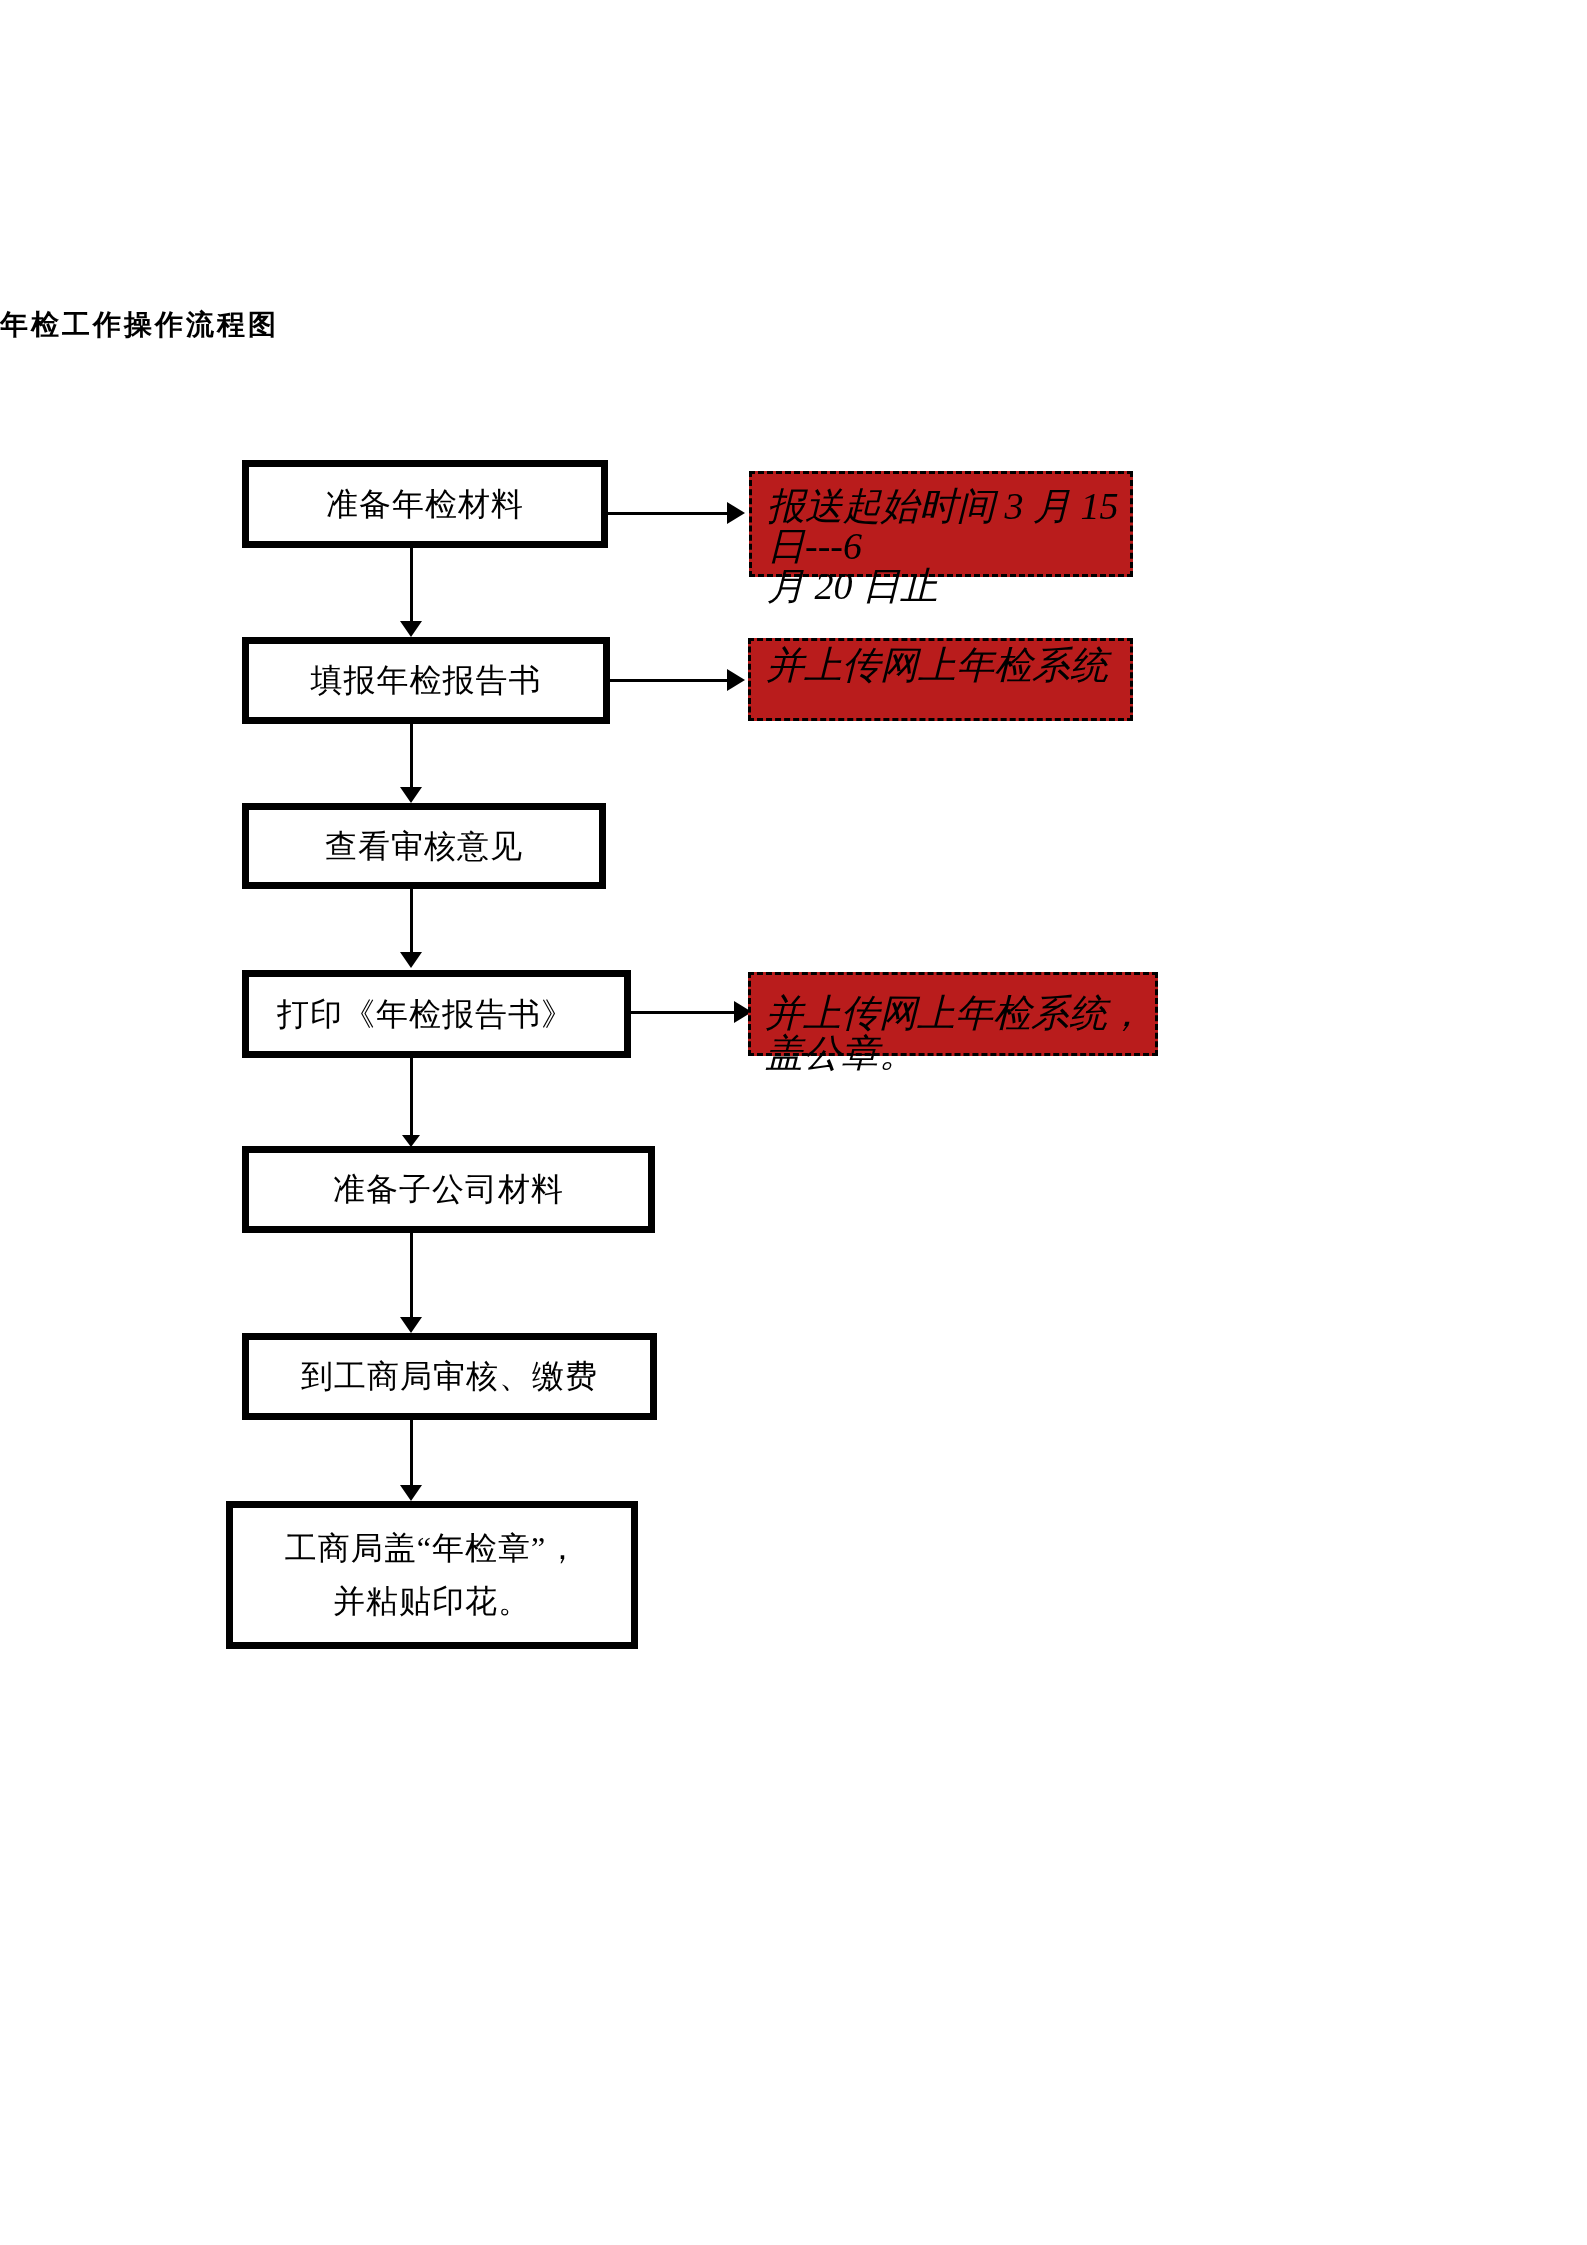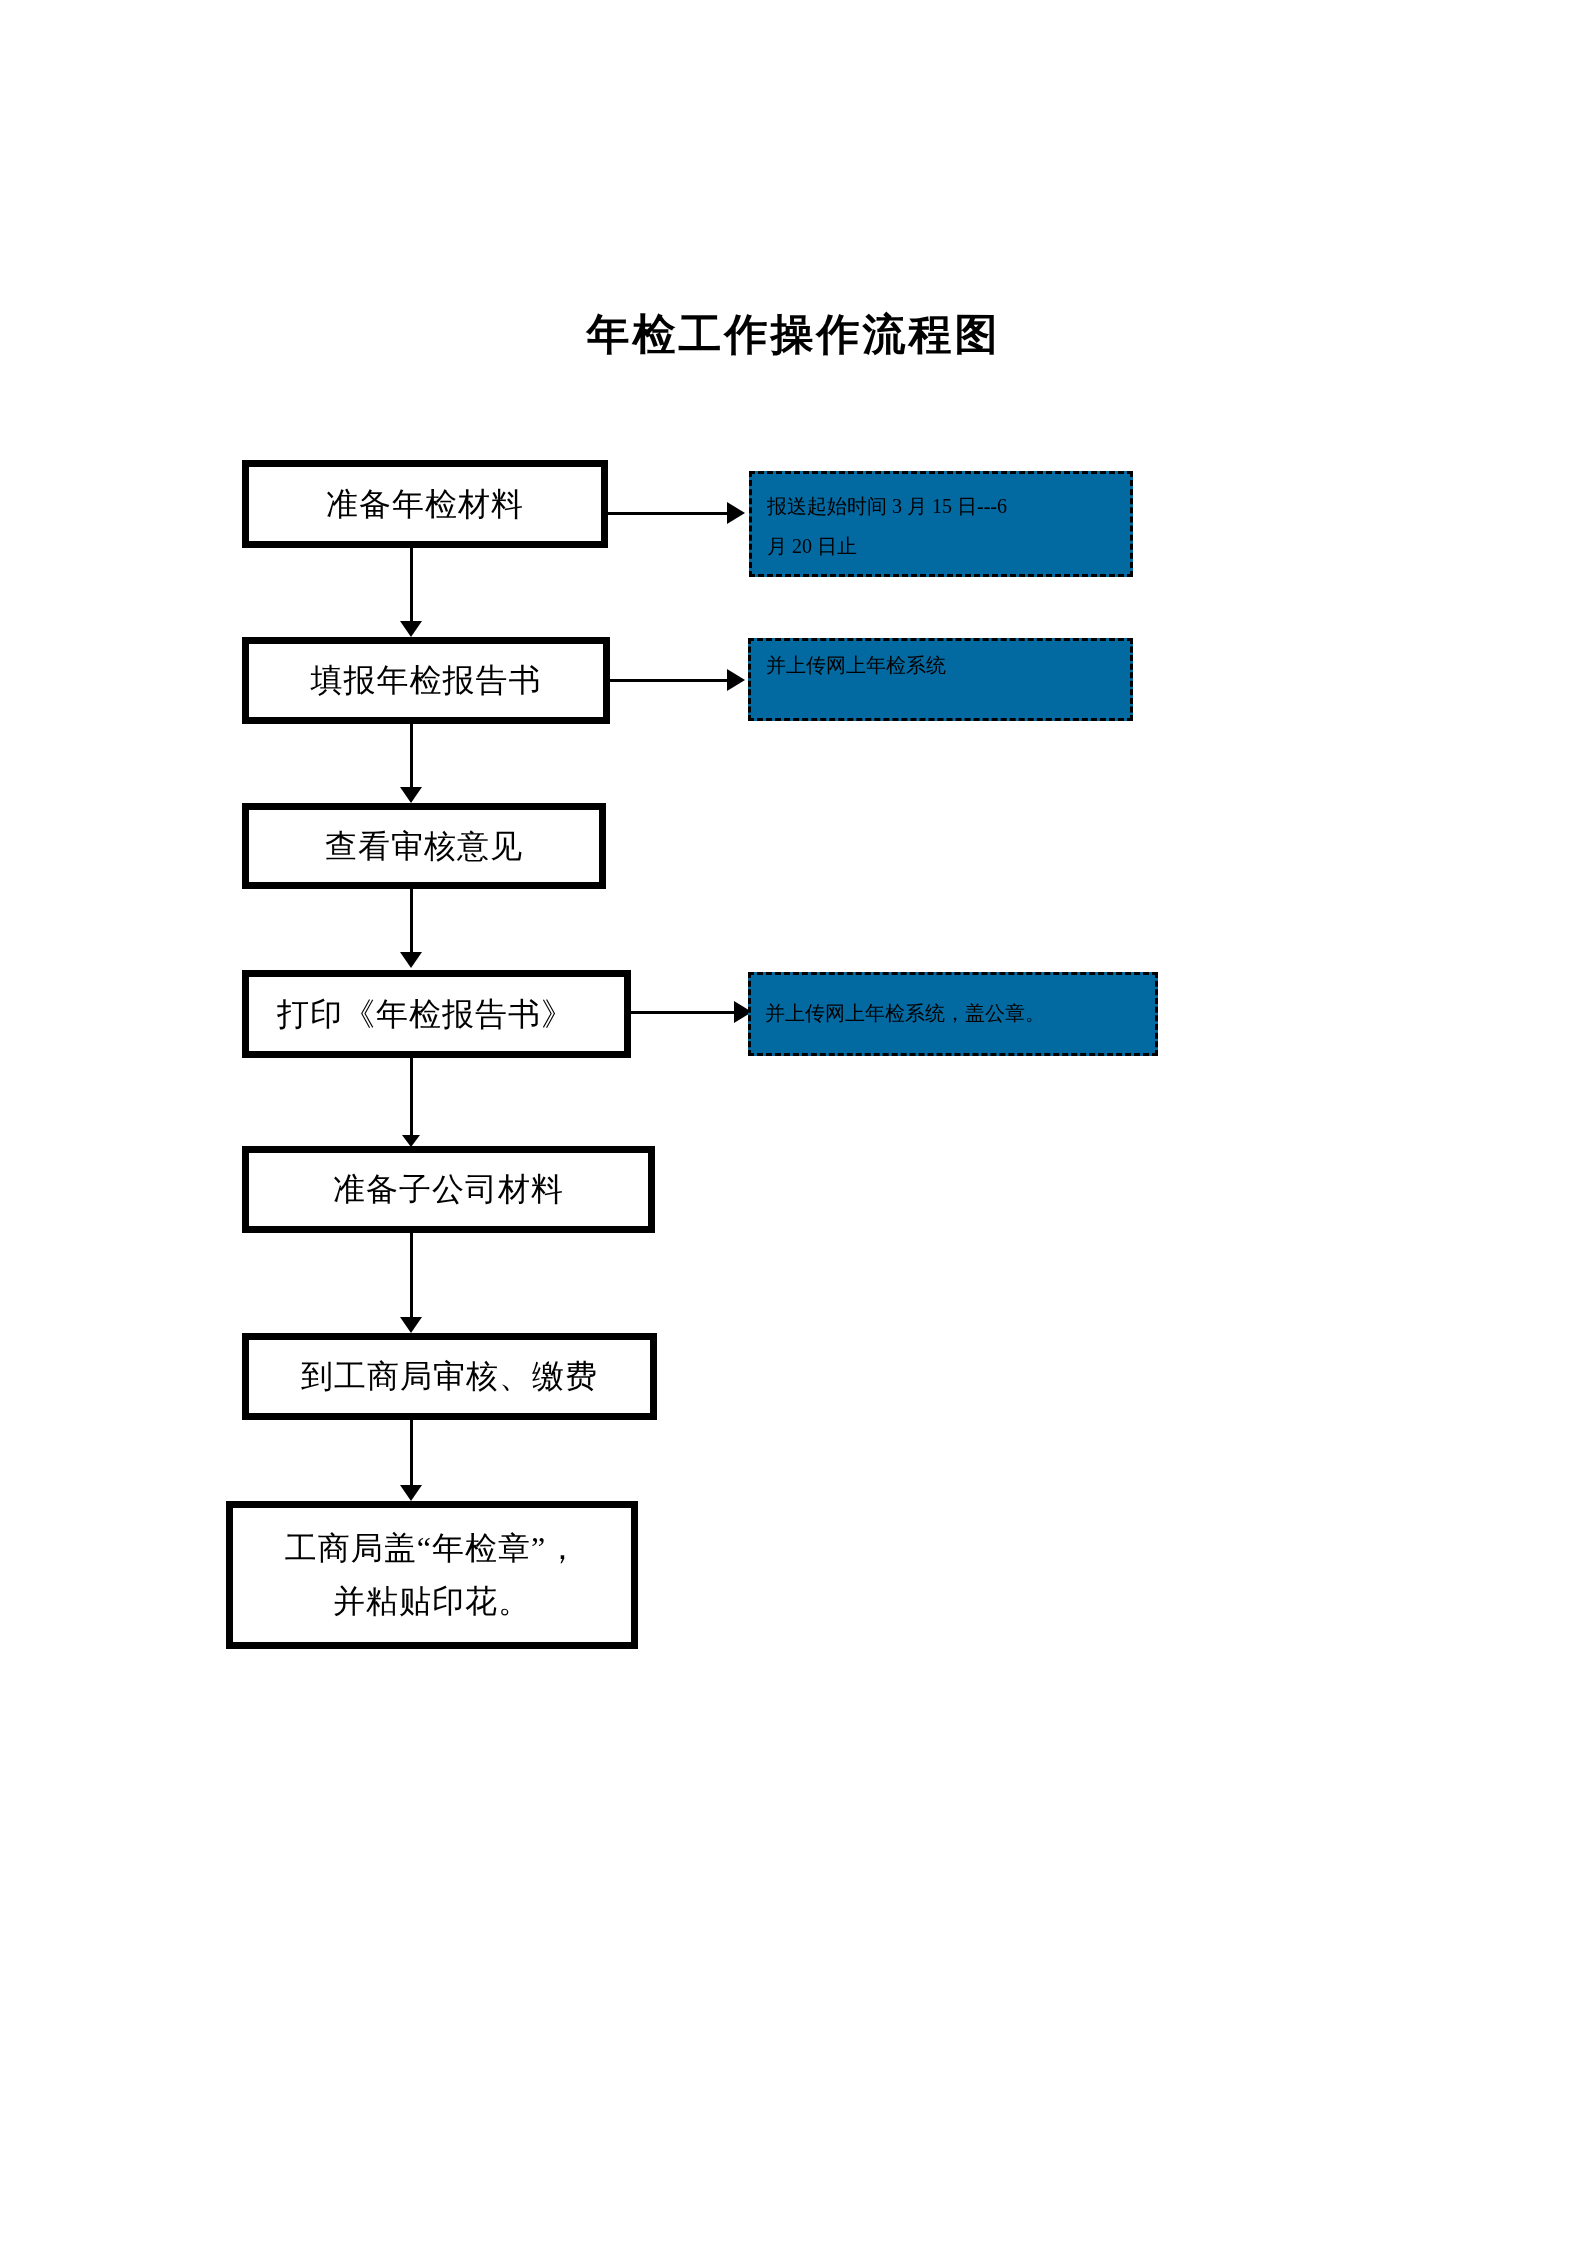--- a/index.html
+++ b/index.html
@@ -10,48 +10,49 @@
     height: 2245px;
     background: #ffffff;
     color: #000000;
     font-family: "Liberation Serif", "DejaVu Serif", serif;
     overflow: hidden;
   }
   .title {
     position: absolute;
     left: 0; top: 306px;
     width: 100%;
-    text-align: center;
+    text-align: left;
     font-family: "Liberation Sans", "DejaVu Sans", sans-serif;
     font-weight: bold;
-    font-size: 43px;
+    font-size: 28px;
     letter-spacing: 3px;
   }
   .node {
     position: absolute;
     border: 7px solid #000000;
     background: #ffffff;
     display: flex;
     flex-direction: column;
     align-items: center;
     justify-content: center;
     font-size: 32px;
     line-height: 53px;
     text-align: center;
     letter-spacing: 1px;
   }
   .node.left-text { align-items: flex-start; padding-left: 28px; text-align: left; }
   .note {
     position: absolute;
     border: 3px dashed #000000;
-    background: #0369a1;
-    font-size: 20px;
+    background: #b91c1c;
+    font-size: 38px;
     line-height: 40px;
     padding-left: 15px;
     padding-right: 8px;
+    font-style: italic;
   }
   .vline { position: absolute; left: 410px; width: 3px; background: #000000; }
   .varrow {
     position: absolute; left: 400px; width: 0; height: 0;
     border-left: 11px solid transparent;
     border-right: 11px solid transparent;
     border-top: 16px solid #000000;
   }
   .varrow.small {
     left: 402px;

